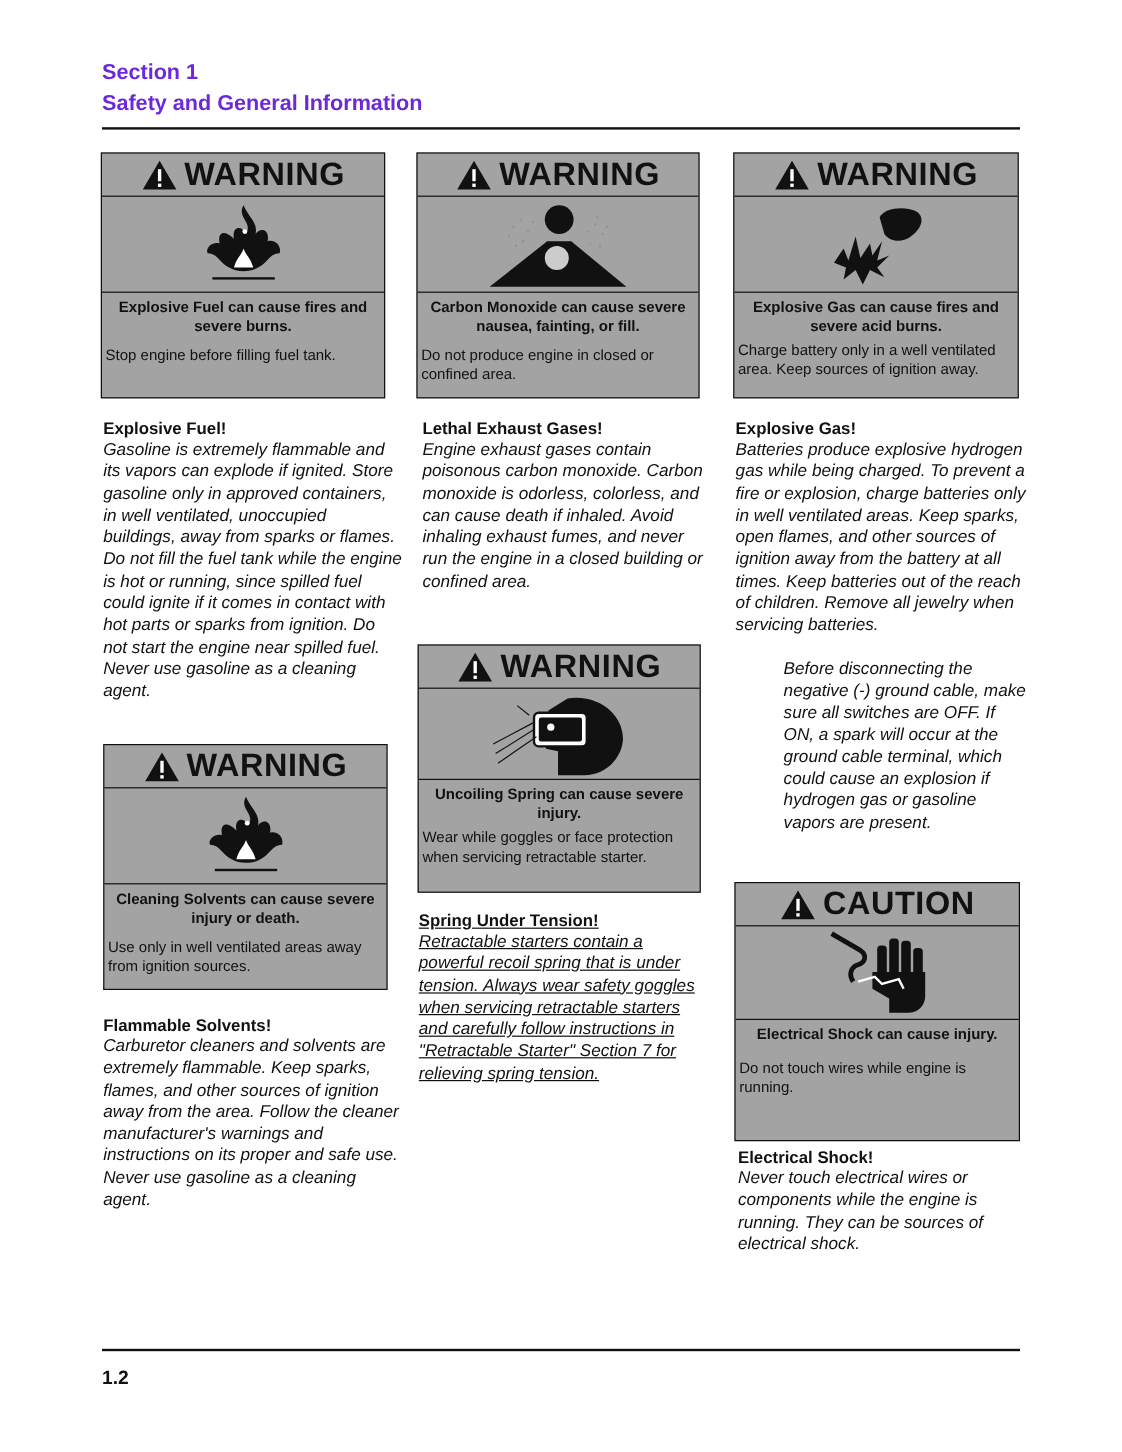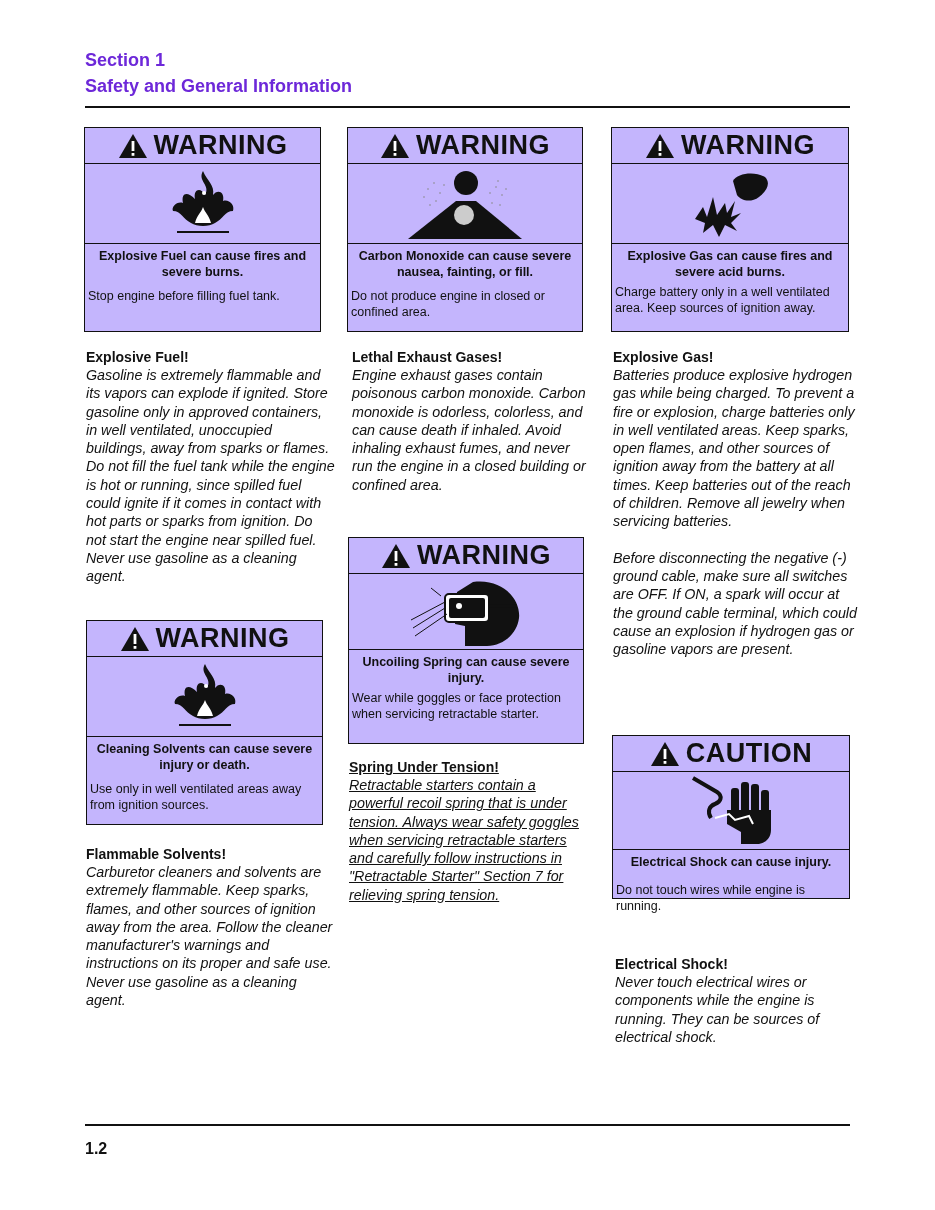--- a/index.html
+++ b/index.html
@@ -5,21 +5,21 @@
   * { box-sizing: border-box; margin: 0; padding: 0; }
   html, body { width: 935px; height: 1210px; background: #ffffff; overflow: hidden; }
   body { position: relative; font-family: "Liberation Sans", sans-serif; color: #111; }
 
   .section-header { position: absolute; left: 85px; top: 47px; }
   .section-header .line { font-weight: bold; font-size: 18px; line-height: 26px; color: #6d28d9; }
   .rule-top { position: absolute; left: 85px; top: 106px; width: 765px; height: 2px; background: #111; }
   .rule-bottom { position: absolute; left: 85px; top: 1124px; width: 765px; height: 2px; background: #111; }
   .page-num { position: absolute; left: 85px; top: 1140px; font-weight: bold; font-size: 16px; }
 
-  .box { position: absolute; border: 1.5px solid #111; background: #c4b5fd; }
+  .box { position: absolute; border: 1.5px solid #111; background: #a3a3a3; }
   .box .hdr { height: 36px; border-bottom: 1.5px solid #111; display: flex; align-items: center; justify-content: center; gap: 6px; }
   .box .hdr .tri { width: 30px; height: 26px; }
   .box .hdr .word { font-weight: bold; font-size: 27px; letter-spacing: 0.5px; line-height: 1; }
   .box .pic { border-bottom: 1.5px solid #111; display: flex; align-items: center; justify-content: center; overflow: hidden; }
   .box .txt { padding: 4px 3px 0 3px; }
   .box .bold { font-weight: bold; font-size: 12.5px; line-height: 16px; text-align: center; }
   .box .normal { font-size: 12.5px; line-height: 16px; margin-top: 8px; }
   .box .normal.tight { margin-top: 4px; }
 
   .para { position: absolute; width: 250px; }
@@ -123,21 +123,21 @@
 </div>
 
 <div class="para" style="left:352px; top:348px; width:236px;">
   <div class="ptitle">Lethal Exhaust Gases!</div>
   <div class="pbody">Engine exhaust gases contain poisonous carbon monoxide. Carbon monoxide is odorless, colorless, and can cause death if inhaled. Avoid inhaling exhaust fumes, and never run the engine in a closed building or confined area.</div>
 </div>
 
 <div class="para" style="left:613px; top:348px; width:244px;">
   <div class="ptitle">Explosive Gas!</div>
   <div class="pbody">Batteries produce explosive hydrogen gas while being charged. To prevent a fire or explosion, charge batteries only in well ventilated areas. Keep sparks, open flames, and other sources of ignition away from the battery at all times. Keep batteries out of the reach of children. Remove all jewelry when servicing batteries.</div>
-  <div class="pbody" style="margin-top:18px;">Before disconnecting the negative (-) ground cable, make sure all switches are OFF. If ON, a spark will occur at the ground cable terminal, which could cause an explosion if hydrogen gas or gasoline vapors are present.</div>
+  <div class="pbody" style="margin-top:18px;margin-left:40px;">Before disconnecting the negative (-) ground cable, make sure all switches are OFF. If ON, a spark will occur at the ground cable terminal, which could cause an explosion if hydrogen gas or gasoline vapors are present.</div>
 </div>
 
 <div class="box" style="left:86px; top:620px; width:237px; height:205px;">
   <div class="hdr">
     <svg class="tri" viewBox="0 0 30 26">
         <polygon points="15,1 29,25 1,25" fill="#111"></polygon>
         <rect x="13.6" y="8" width="2.8" height="10" fill="#fff"></rect>
         <rect x="13.6" y="20" width="2.8" height="2.8" fill="#fff"></rect>
       </svg>
     <span class="word">WARNING</span>
@@ -182,21 +182,21 @@
     <div class="bold">Uncoiling Spring can cause severe injury.</div>
     <div class="normal tight">Wear while goggles or face protection when servicing retractable starter.</div>
   </div>
 </div>
 
 <div class="para" style="left:349px; top:758px; width:242px;text-decoration:underline;">
   <div class="ptitle">Spring Under Tension!</div>
   <div class="pbody">Retractable starters contain a powerful recoil spring that is under tension. Always wear safety goggles when servicing retractable starters and carefully follow instructions in "Retractable Starter" Section 7 for relieving spring tension.</div>
 </div>
 
-<div class="box" style="left:612px; top:735px; width:238px; height:164px;">
+<div class="box" style="left:612px; top:735px; width:238px; height:216px;">
   <div class="hdr">
     <svg class="tri" viewBox="0 0 30 26">
         <polygon points="15,1 29,25 1,25" fill="#111"></polygon>
         <rect x="13.6" y="8" width="2.8" height="10" fill="#fff"></rect>
         <rect x="13.6" y="20" width="2.8" height="2.8" fill="#fff"></rect>
       </svg>
     <span class="word">CAUTION</span>
   </div>
   <div class="pic" style="height:78px;">
     <svg width="120" height="74" viewBox="0 0 120 74">

